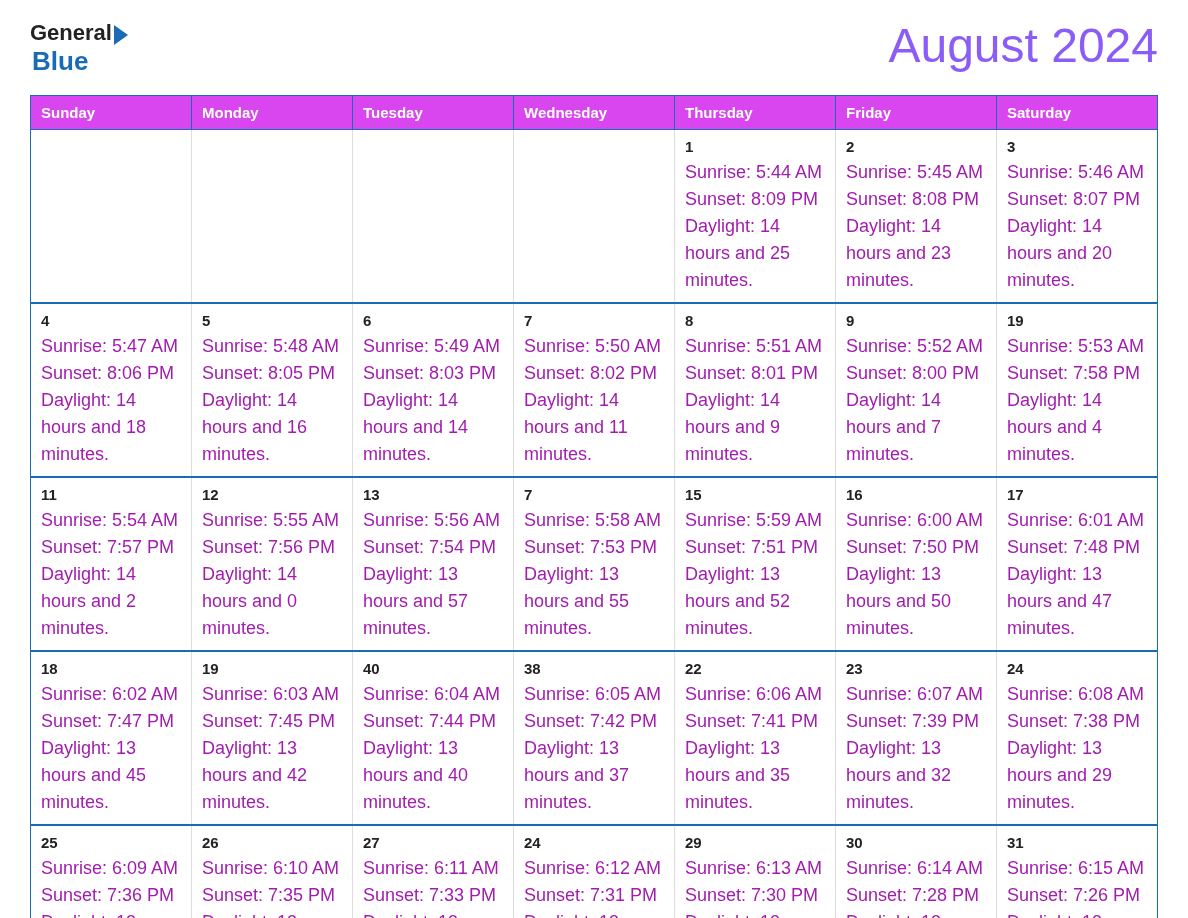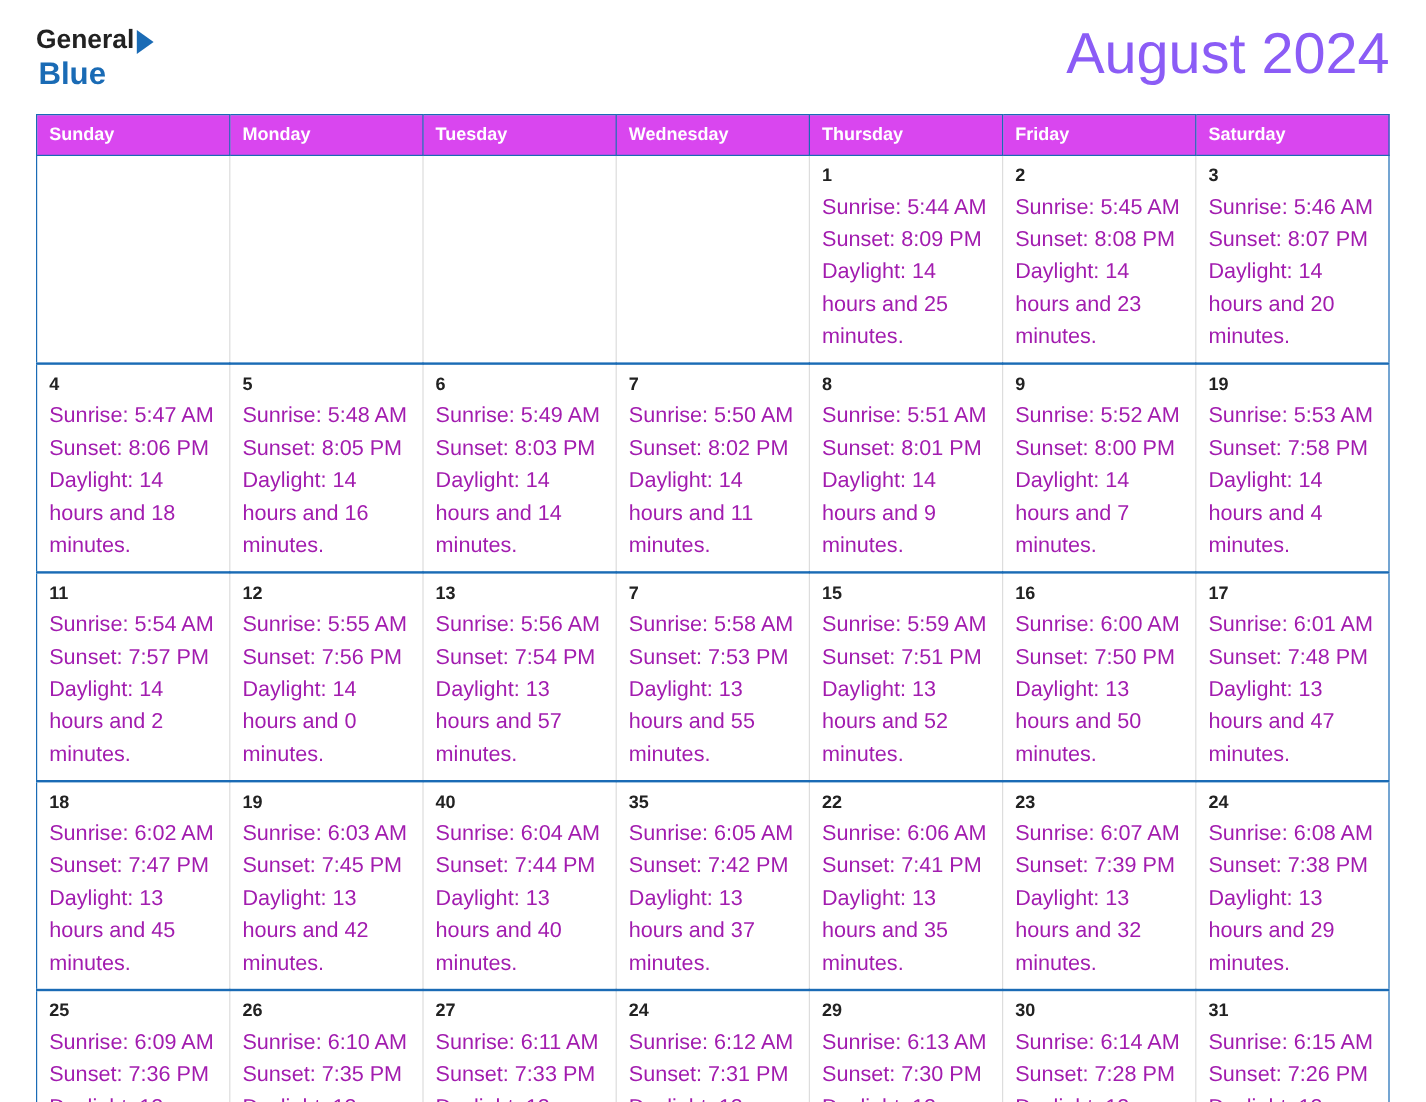--- a/index.html
+++ b/index.html
@@ -290,21 +290,21 @@
 and 42 minutes.</div>
         </td>
         <td>
           <span class="day-number">40</span>
           <div class="day-info">Sunrise: 6:04 AM
 Sunset: 7:44 PM
 Daylight: 13 hours
 and 40 minutes.</div>
         </td>
         <td>
-          <span class="day-number">35</span>
+          <span class="day-number">38</span>
           <div class="day-info">Sunrise: 6:05 AM
 Sunset: 7:42 PM
 Daylight: 13 hours
 and 37 minutes.</div>
         </td>
         <td>
           <span class="day-number">22</span>
           <div class="day-info">Sunrise: 6:06 AM
 Sunset: 7:41 PM
 Daylight: 13 hours

